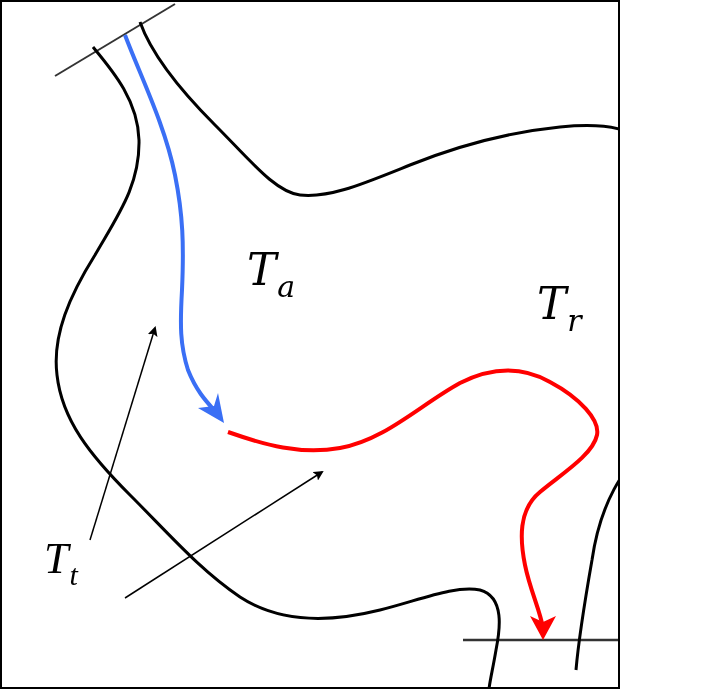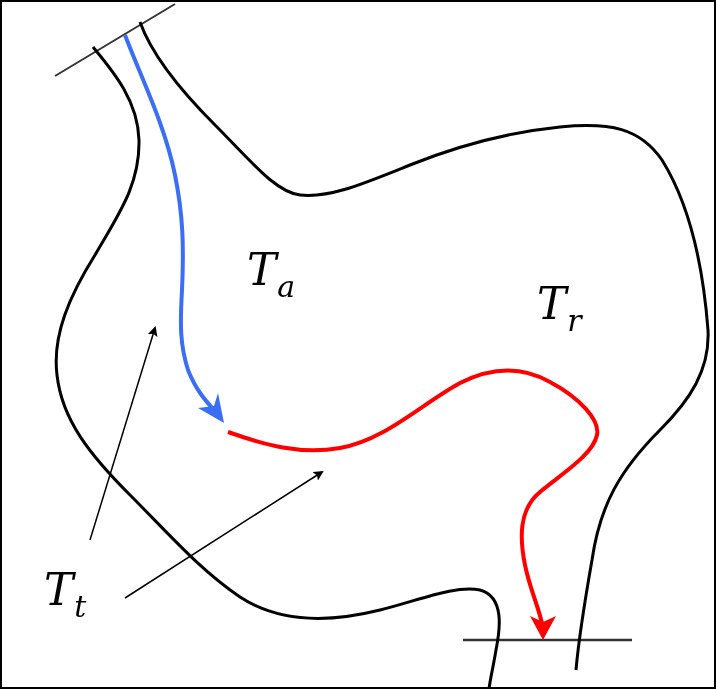--- a/index.html
+++ b/index.html
@@ -2,21 +2,21 @@
 <html><head>
   <meta charset="utf-8">
   <style>
     html, body {
       margin: 0;
       padding: 0;
       background: #ffffff;
     }
     .canvas {
       position: relative;
-      width: 716px;
+      width: 620px;
       height: 689px;
       background: #ffffff;
       box-sizing: border-box;
       border: 2px solid #000000;
       overflow: hidden;
     }
     .canvas svg {
       position: absolute;
       left: -2px;
       top: -2px;
@@ -100,16 +100,16 @@
   </svg>
 
   <div class="label" style="left:245px; top:246px;">
     <span class="main">T</span><span class="sub">a</span>
   </div>
 
   <div class="label" style="left:535px; top:280px;">
     <span class="main">T</span><span class="sub">r</span>
   </div>
 
-  <div class="label" style="left:42px; top:566px;">
+  <div class="label" style="left:42px; top:535px;font-family:Liberation Serif, serif;">
     <span class="main">T</span><span class="sub">t</span>
   </div>
 </div>
 
 </body></html>

